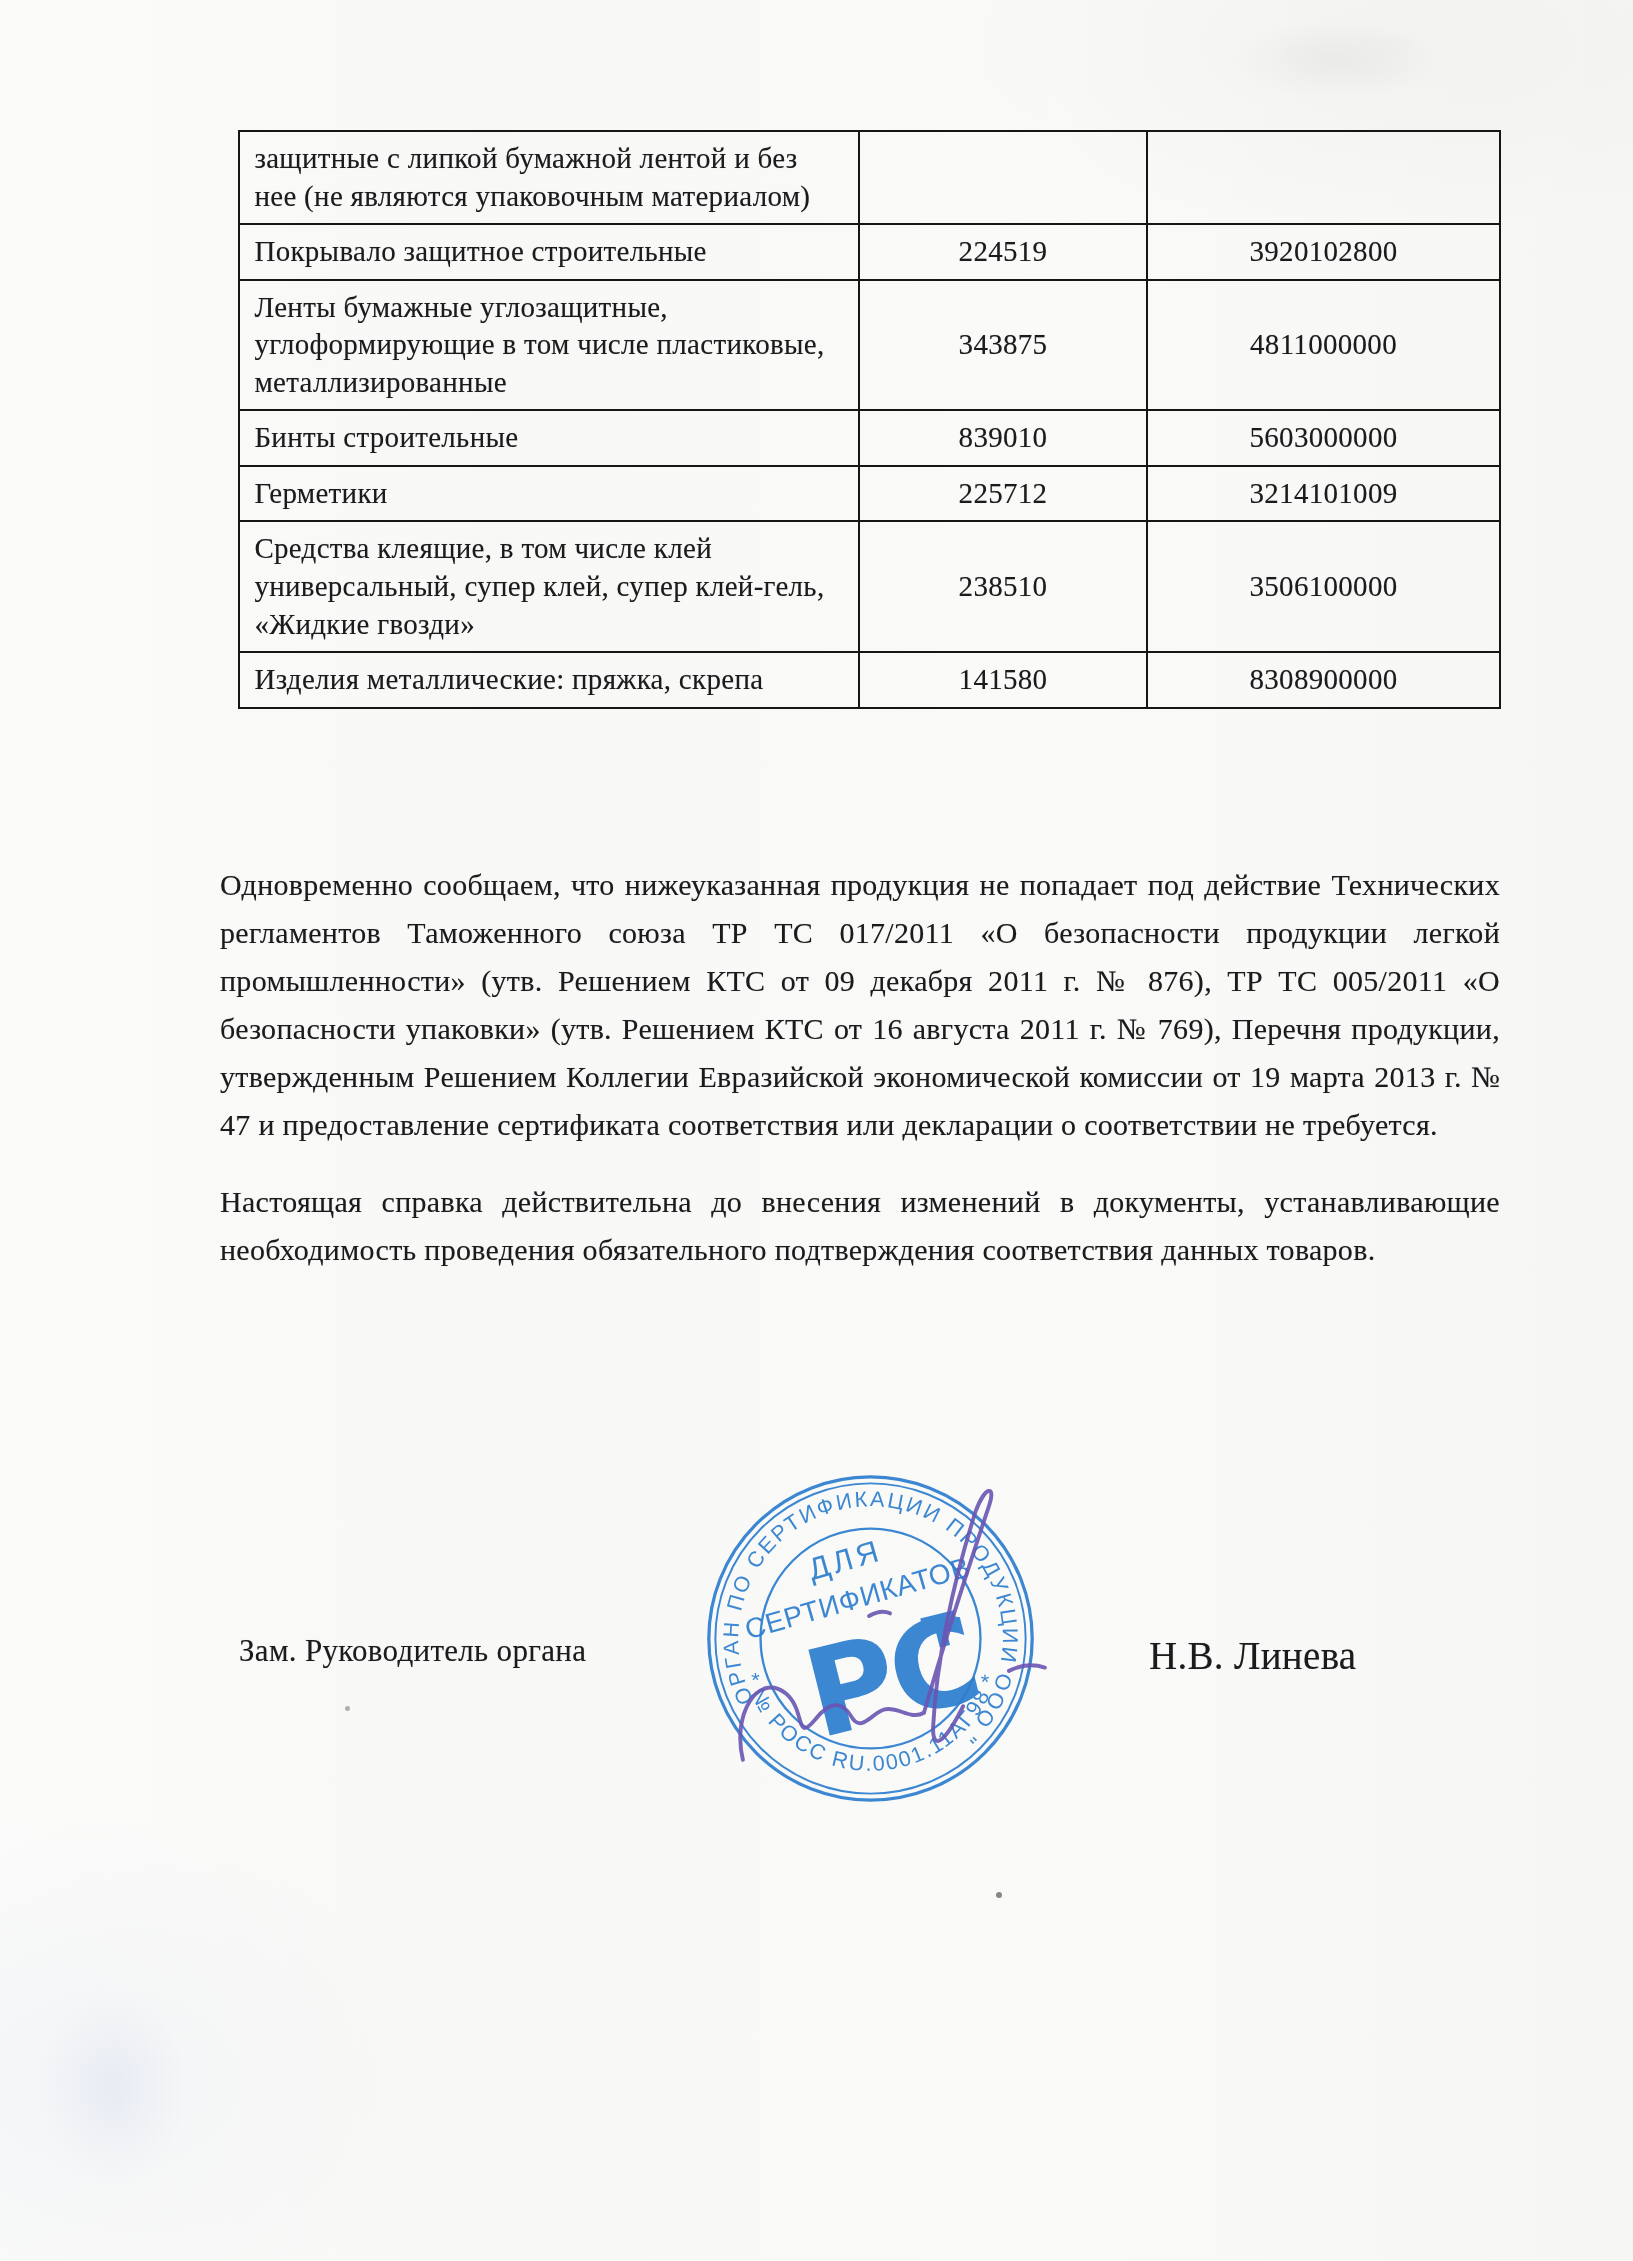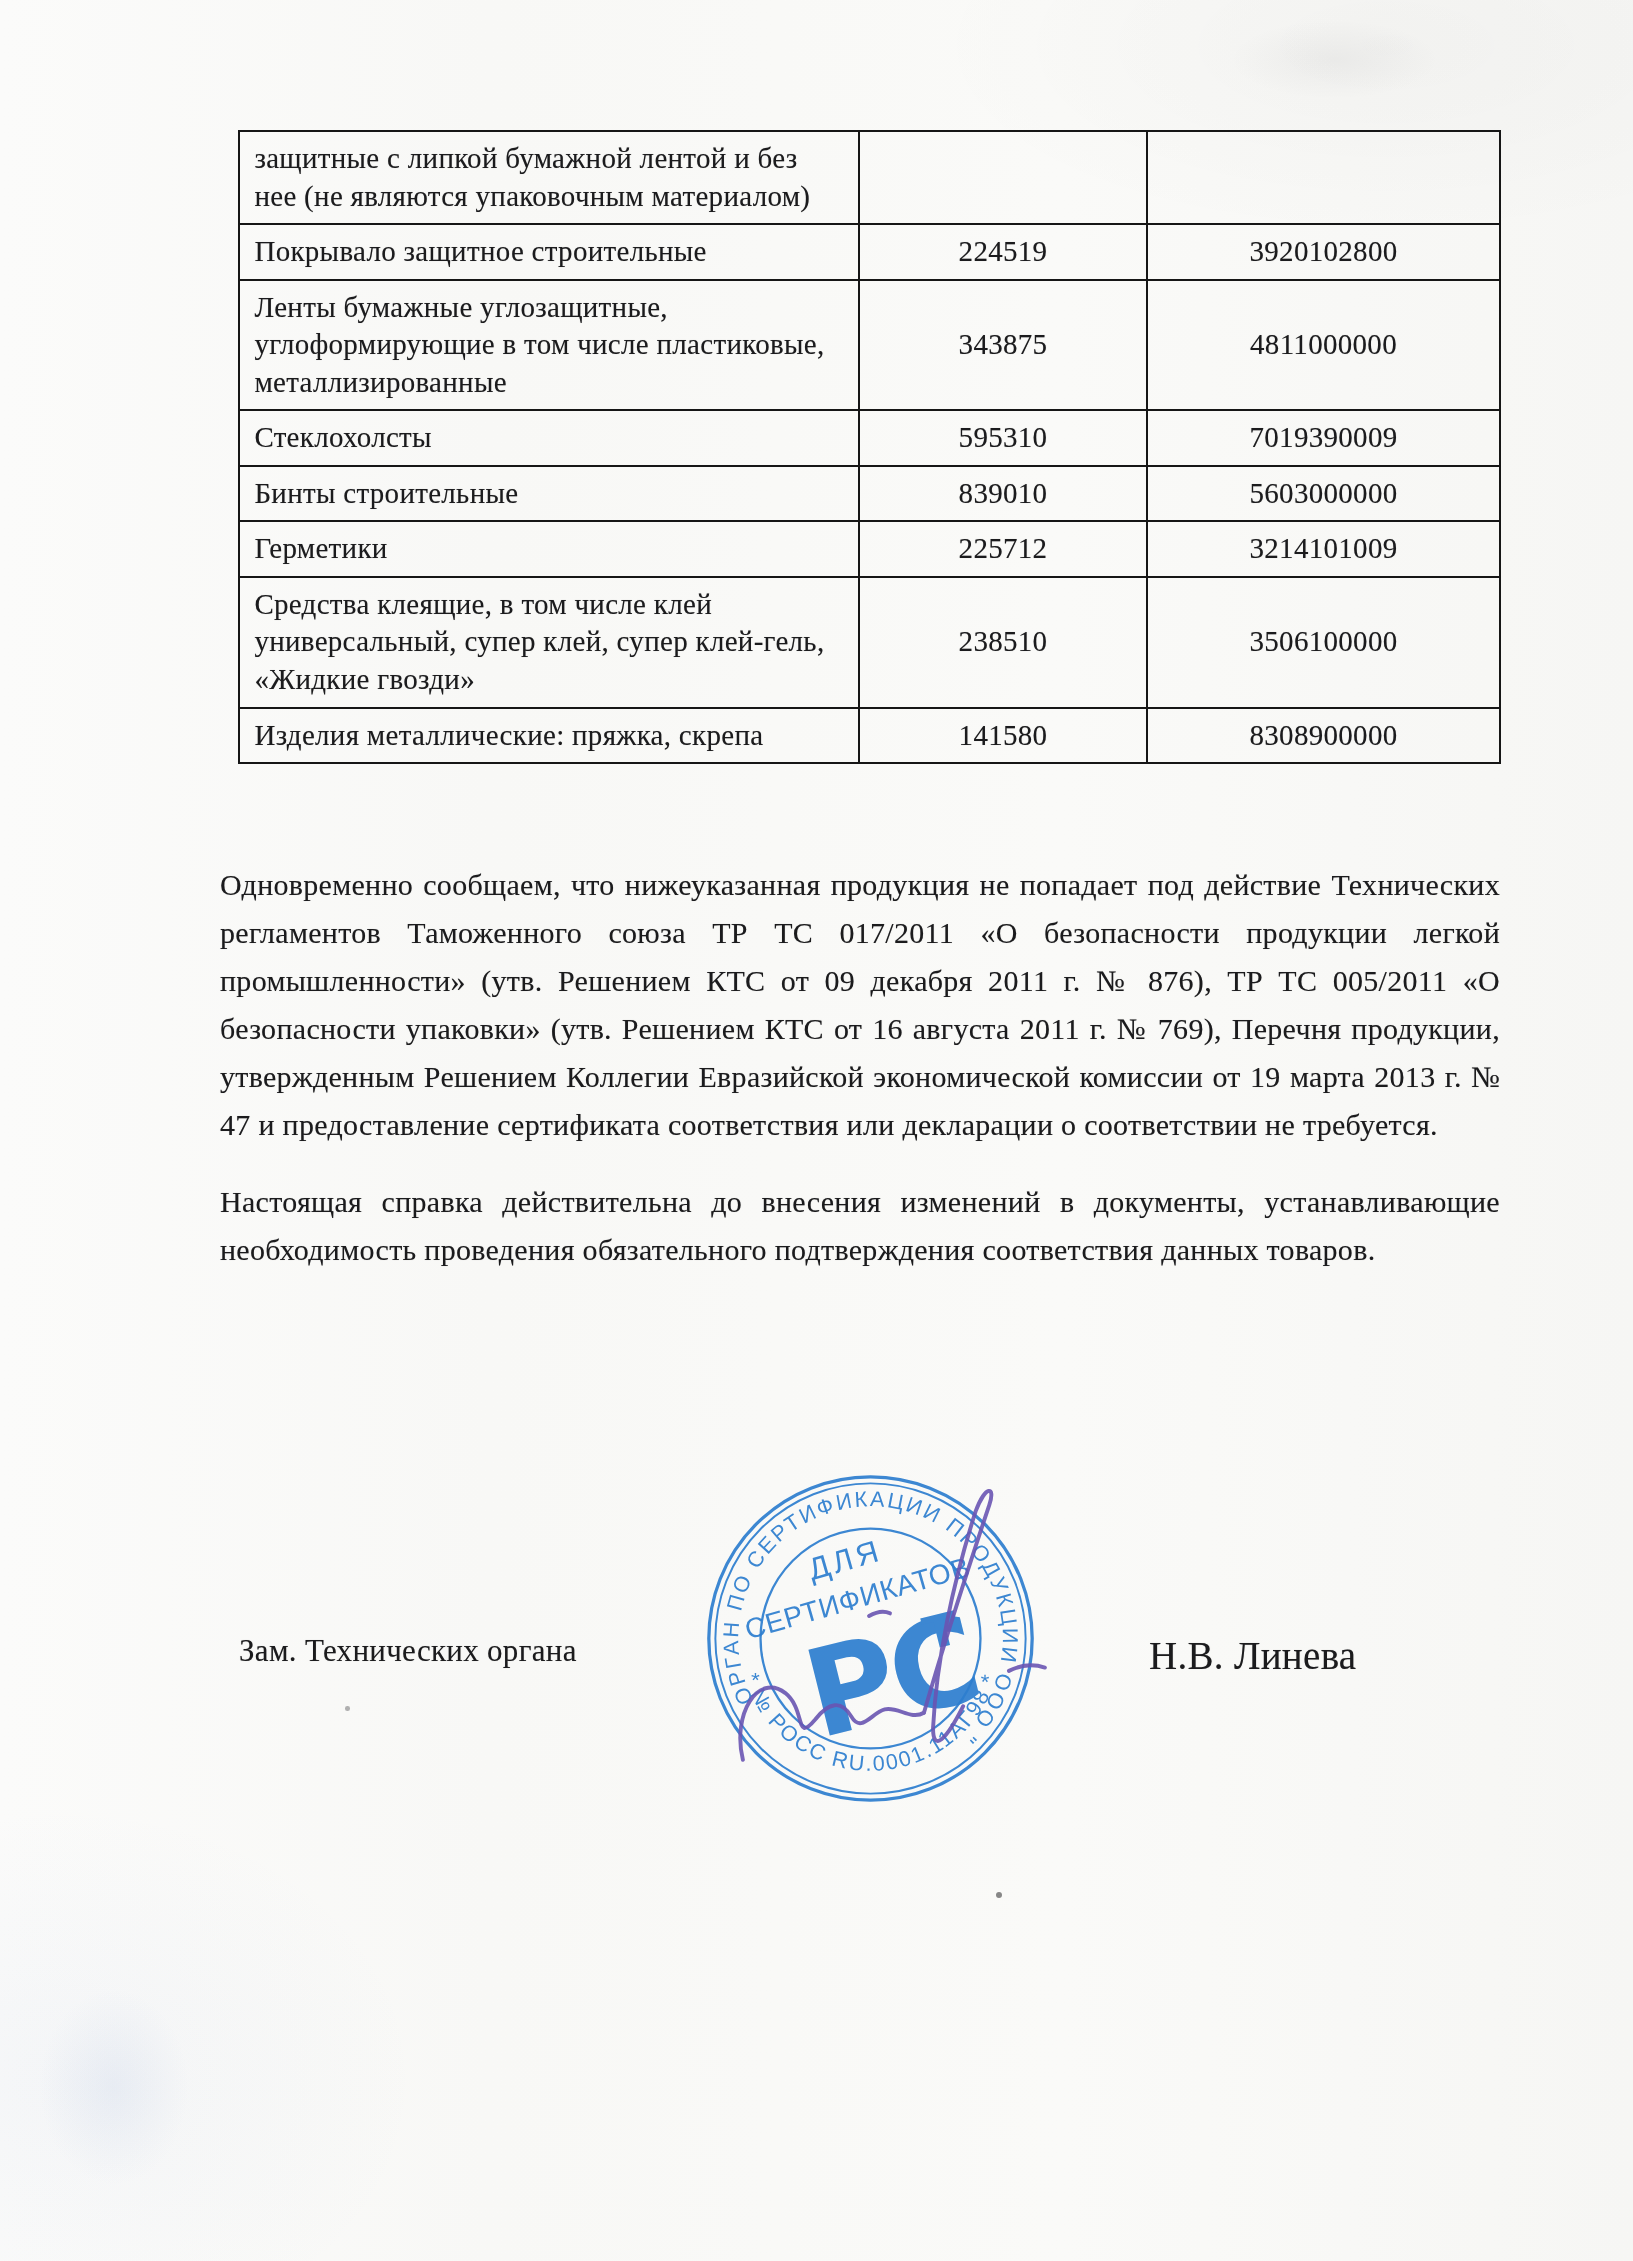--- a/index.html
+++ b/index.html
@@ -77,25 +77,20 @@
         <td class="c-name">Покрывало защитное строительные</td>
         <td class="c-num">224519</td>
         <td class="c-num">3920102800</td>
       </tr>
       <tr>
         <td class="c-name">Ленты бумажные углозащитные, углоформирующие в том числе пластиковые, металлизированные</td>
         <td class="c-num">343875</td>
         <td class="c-num">4811000000</td>
       </tr>
       <tr>
-        <td class="c-name">Стеклохолсты</td>
-        <td class="c-num">595310</td>
-        <td class="c-num">7019390009</td>
-      </tr>
-      <tr>
         <td class="c-name">Бинты строительные</td>
         <td class="c-num">839010</td>
         <td class="c-num">5603000000</td>
       </tr>
       <tr>
         <td class="c-name">Герметики</td>
         <td class="c-num">225712</td>
         <td class="c-num">3214101009</td>
       </tr>
       <tr>
@@ -109,21 +104,21 @@
         <td class="c-num">8308900000</td>
       </tr>
     </tbody>
 </table>
 
 <div class="body-text scan-text">
   <p>Одновременно сообщаем, что нижеуказанная продукция не попадает под действие Технических регламентов Таможенного союза ТР ТС 017/2011 «О безопасности продукции легкой промышленности» (утв. Решением КТС от 09 декабря 2011 г. № 876), ТР ТС 005/2011 «О безопасности упаковки» (утв. Решением КТС от 16 августа 2011 г. № 769), Перечня продукции, утвержденным Решением Коллегии Евразийской экономической комиссии от 19 марта 2013 г. № 47 и предоставление сертификата соответствия или декларации о соответствии не требуется.</p>
   <p>Настоящая справка действительна до внесения изменений в документы, устанавливающие необходимость проведения обязательного подтверждения соответствия данных товаров.</p>
 </div>
 
-<div class="sig-title scan-text">Зам. Технических органа</div>
+<div class="sig-title scan-text">Зам. Руководитель органа</div>
 <div class="sig-name scan-text">Н.В. Линева</div>
 
 <div class="stamp-wrap">
   <svg width="343" height="343" viewBox="0 0 524 524">
     <g fill="none" stroke="var(--stamp-blue)" opacity="0.92">
       <circle cx="262" cy="262" r="247" stroke-width="5"></circle>
       <circle cx="262" cy="262" r="237" stroke-width="3"></circle>
       <circle cx="262" cy="262" r="168" stroke-width="3.5"></circle>
     </g>
     <defs>

